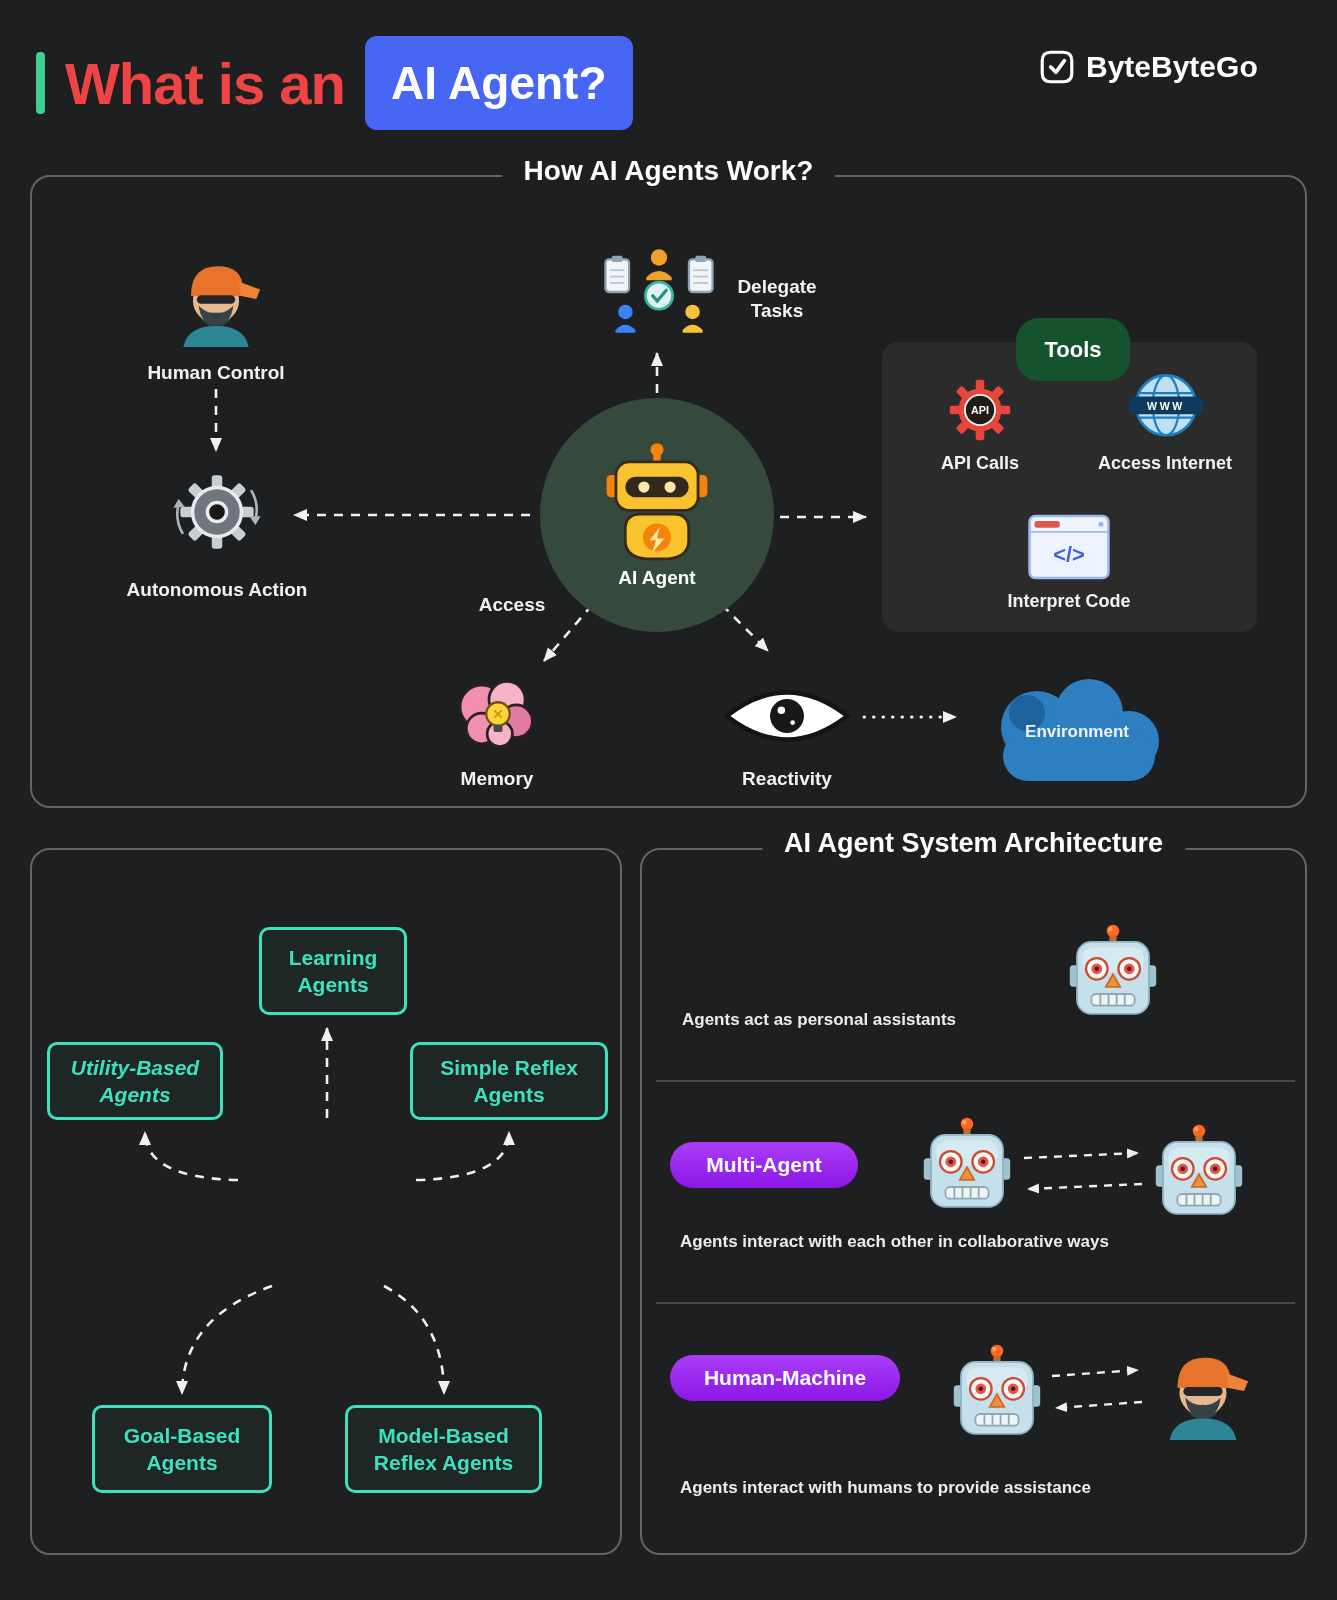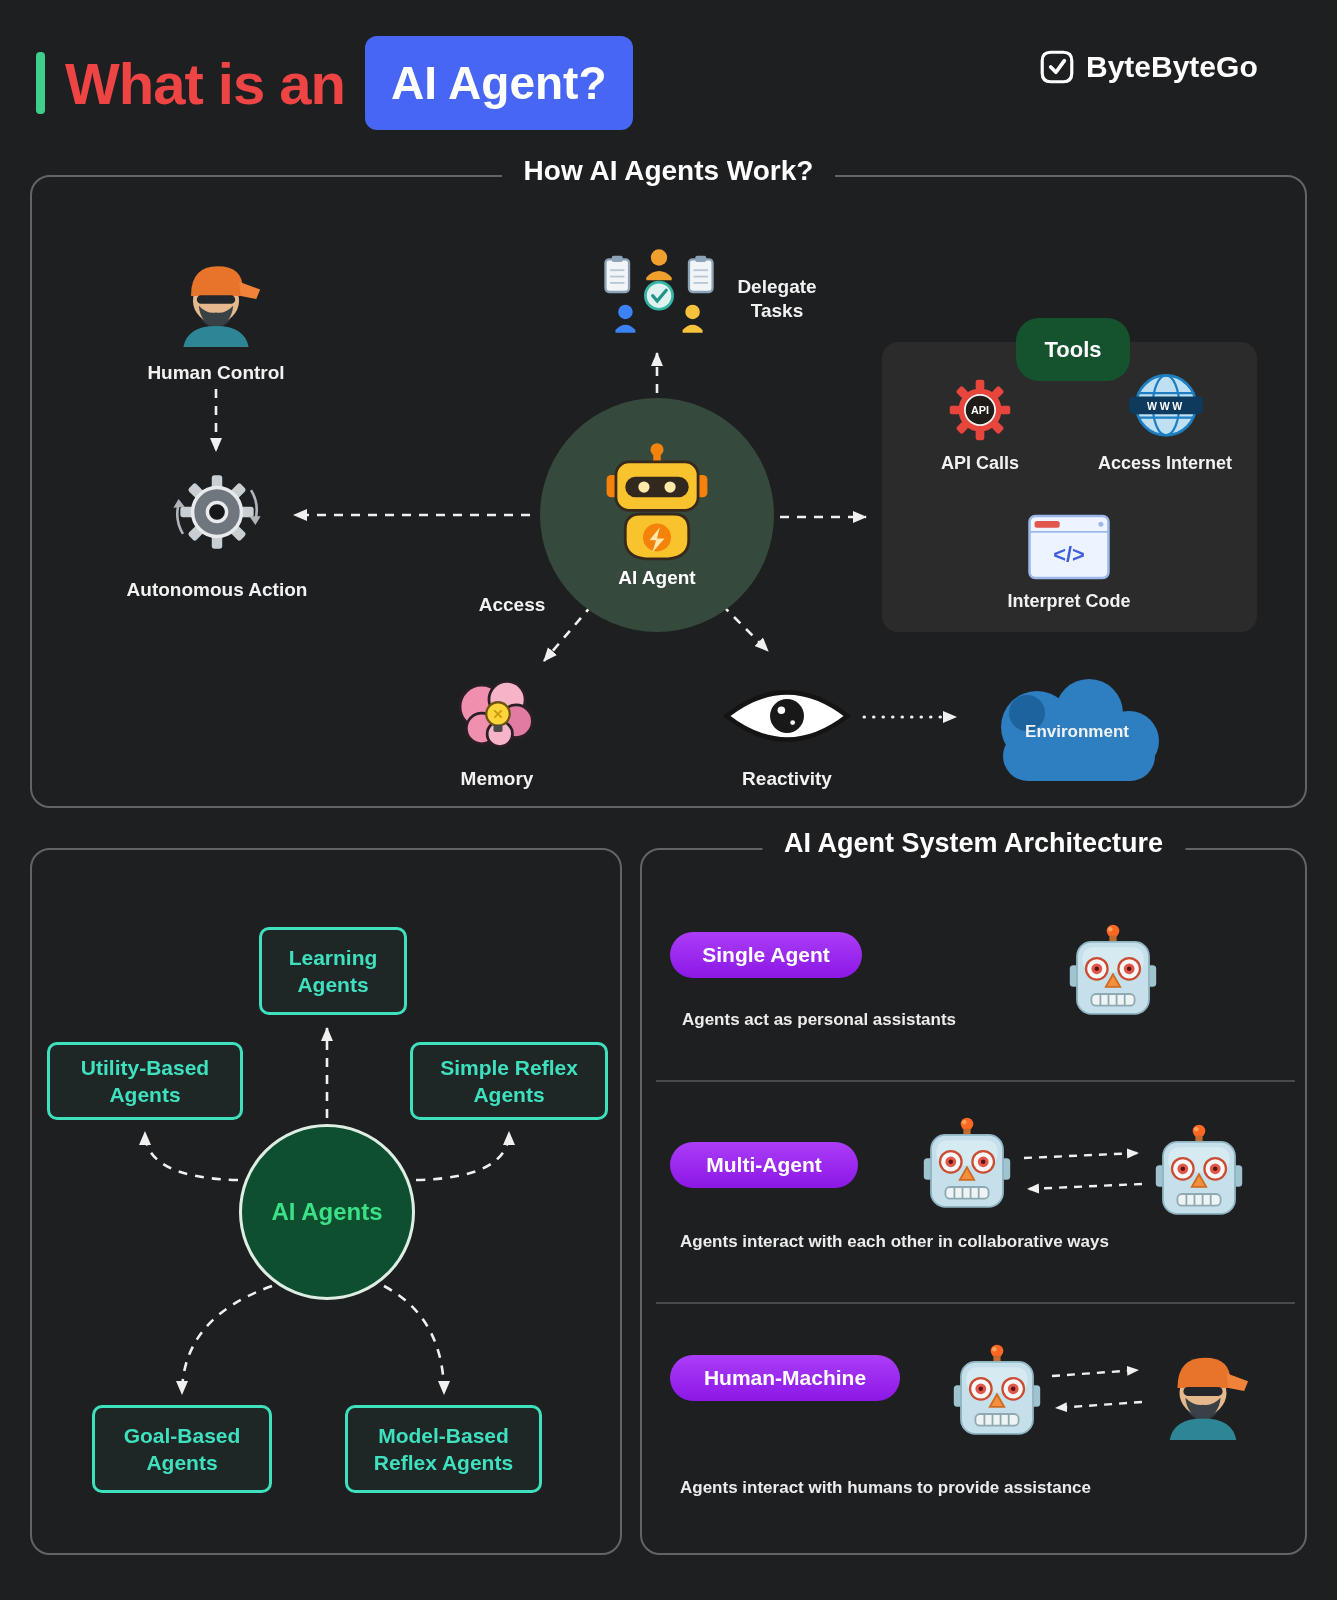--- a/index.html
+++ b/index.html
@@ -257,32 +257,30 @@
       <g stroke="#f0f0f0" stroke-width="2.6" fill="none" stroke-dasharray="9 8">
         <path d="M295 268 L295 178" marker-end="url(#ah2)"></path>
         <path d="M206 330 Q113 328 113 282" marker-end="url(#ah2)"></path>
         <path d="M384 330 Q477 328 477 282" marker-end="url(#ah2)"></path>
         <path d="M240 436 Q150 468 150 544" marker-end="url(#ah2)"></path>
         <path d="M352 436 Q412 468 412 544" marker-end="url(#ah2)"></path>
       </g>
     </svg>
 
     <div class="type-box" style="left:227px; top:77px; width:148px; height:88px;">Learning Agents</div>
-    <div class="type-box" style="left:15px; top:192px; width:196px; height:78px;">Utility-Based Agents</div>
+    <div class="type-box" style="left:15px; top:192px; width:176px; height:78px;font-style:italic;">Utility-Based Agents</div>
     <div class="type-box" style="left:378px; top:192px; width:198px; height:78px;">Simple Reflex Agents</div>
     <div class="type-box" style="left:60px; top:555px; width:180px; height:88px;">Goal-Based Agents</div>
     <div class="type-box" style="left:313px; top:555px; width:197px; height:88px;">Model-Based Reflex Agents</div>
 
-    <div class="types-center">AI Agents</div>
   </div>
 
   <div class="panel" style="left:640px; top:848px; width:667px; height:707px;">
     <div class="panel-title" style="font-size:27px;">AI Agent System Architecture</div>
 
-    <div class="arch-badge" style="left:28px; top:82px; width:192px;">Single Agent</div>
     <div class="abs" style="left:426px; top:72px;">
       <svg width="90" height="99" viewBox="0 0 100 110">
         <circle cx="50" cy="10" r="7" fill="#ff6723"></circle>
           <circle cx="47" cy="8" r="2.5" fill="#ffa15e"></circle>
         <rect x="46" y="15" width="8" height="8" fill="#c46a2b"></rect>
         <rect x="2" y="48" width="10" height="24" rx="4" fill="#9fc4d0"></rect>
           <rect x="88" y="48" width="10" height="24" rx="4" fill="#9fc4d0"></rect>
         <rect x="10" y="22" width="80" height="80" rx="16" fill="#c5e0ea" stroke="#8fb4c2" stroke-width="2"></rect>
         <rect x="16" y="28" width="68" height="28" rx="12" fill="#ddeef5" opacity="0.7"></rect>
         <circle cx="32" cy="52" r="12" fill="#f8f8f6" stroke="#cc4b33" stroke-width="2.5"></circle>

